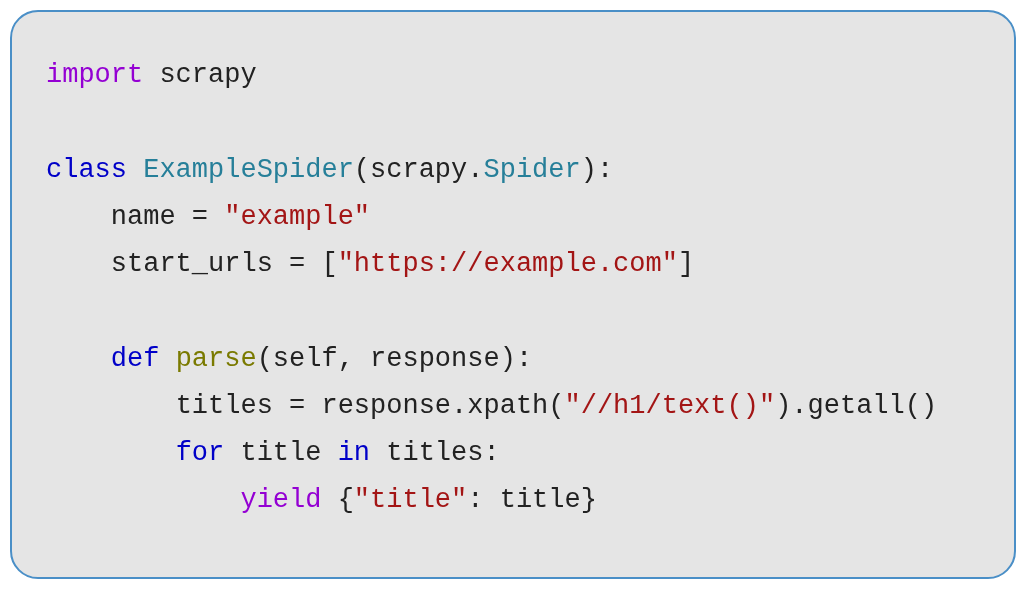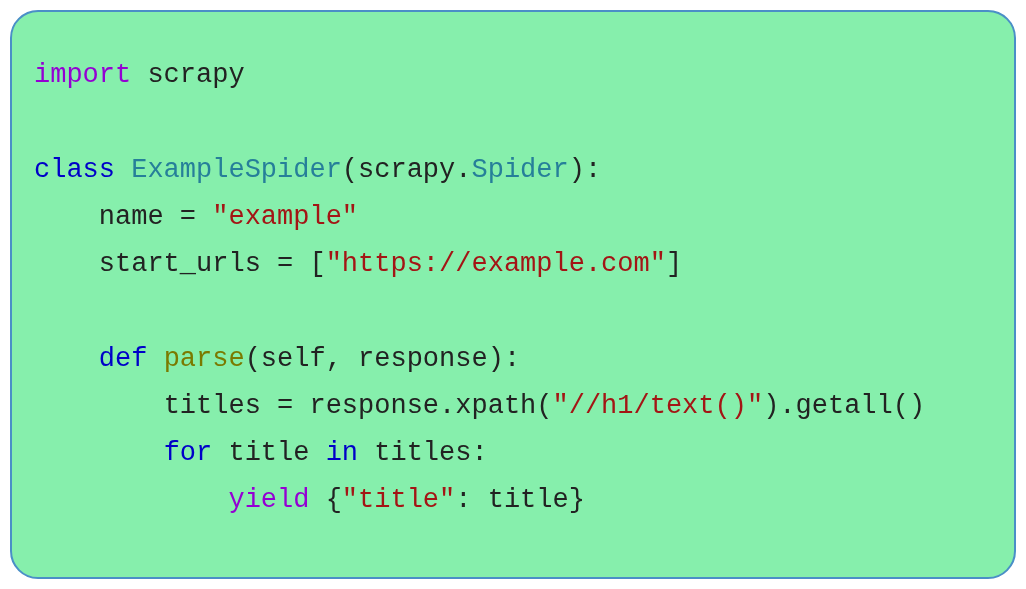--- a/index.html
+++ b/index.html
@@ -12,22 +12,22 @@
     display: flex;
     align-items: center;
     justify-content: center;
   }
   .code-card {
     width: 1006px;
     height: 569px;
     border: 2.5px solid #4a8fc7;
     border-radius: 28px;
     box-sizing: border-box;
-    padding: 40px 40px 40px 22px;
-    background: #86efac;
+    padding: 40px 40px 40px 34px;
+    background: #e5e5e5;
   }
   pre.code {
     margin: 0;
     font-family: Consolas, 'Courier New', monospace;
     font-size: 27px;
     line-height: 1.75;
     white-space: pre;
     color: #222;
   }
   .kw   { color: #0000c8; }       

